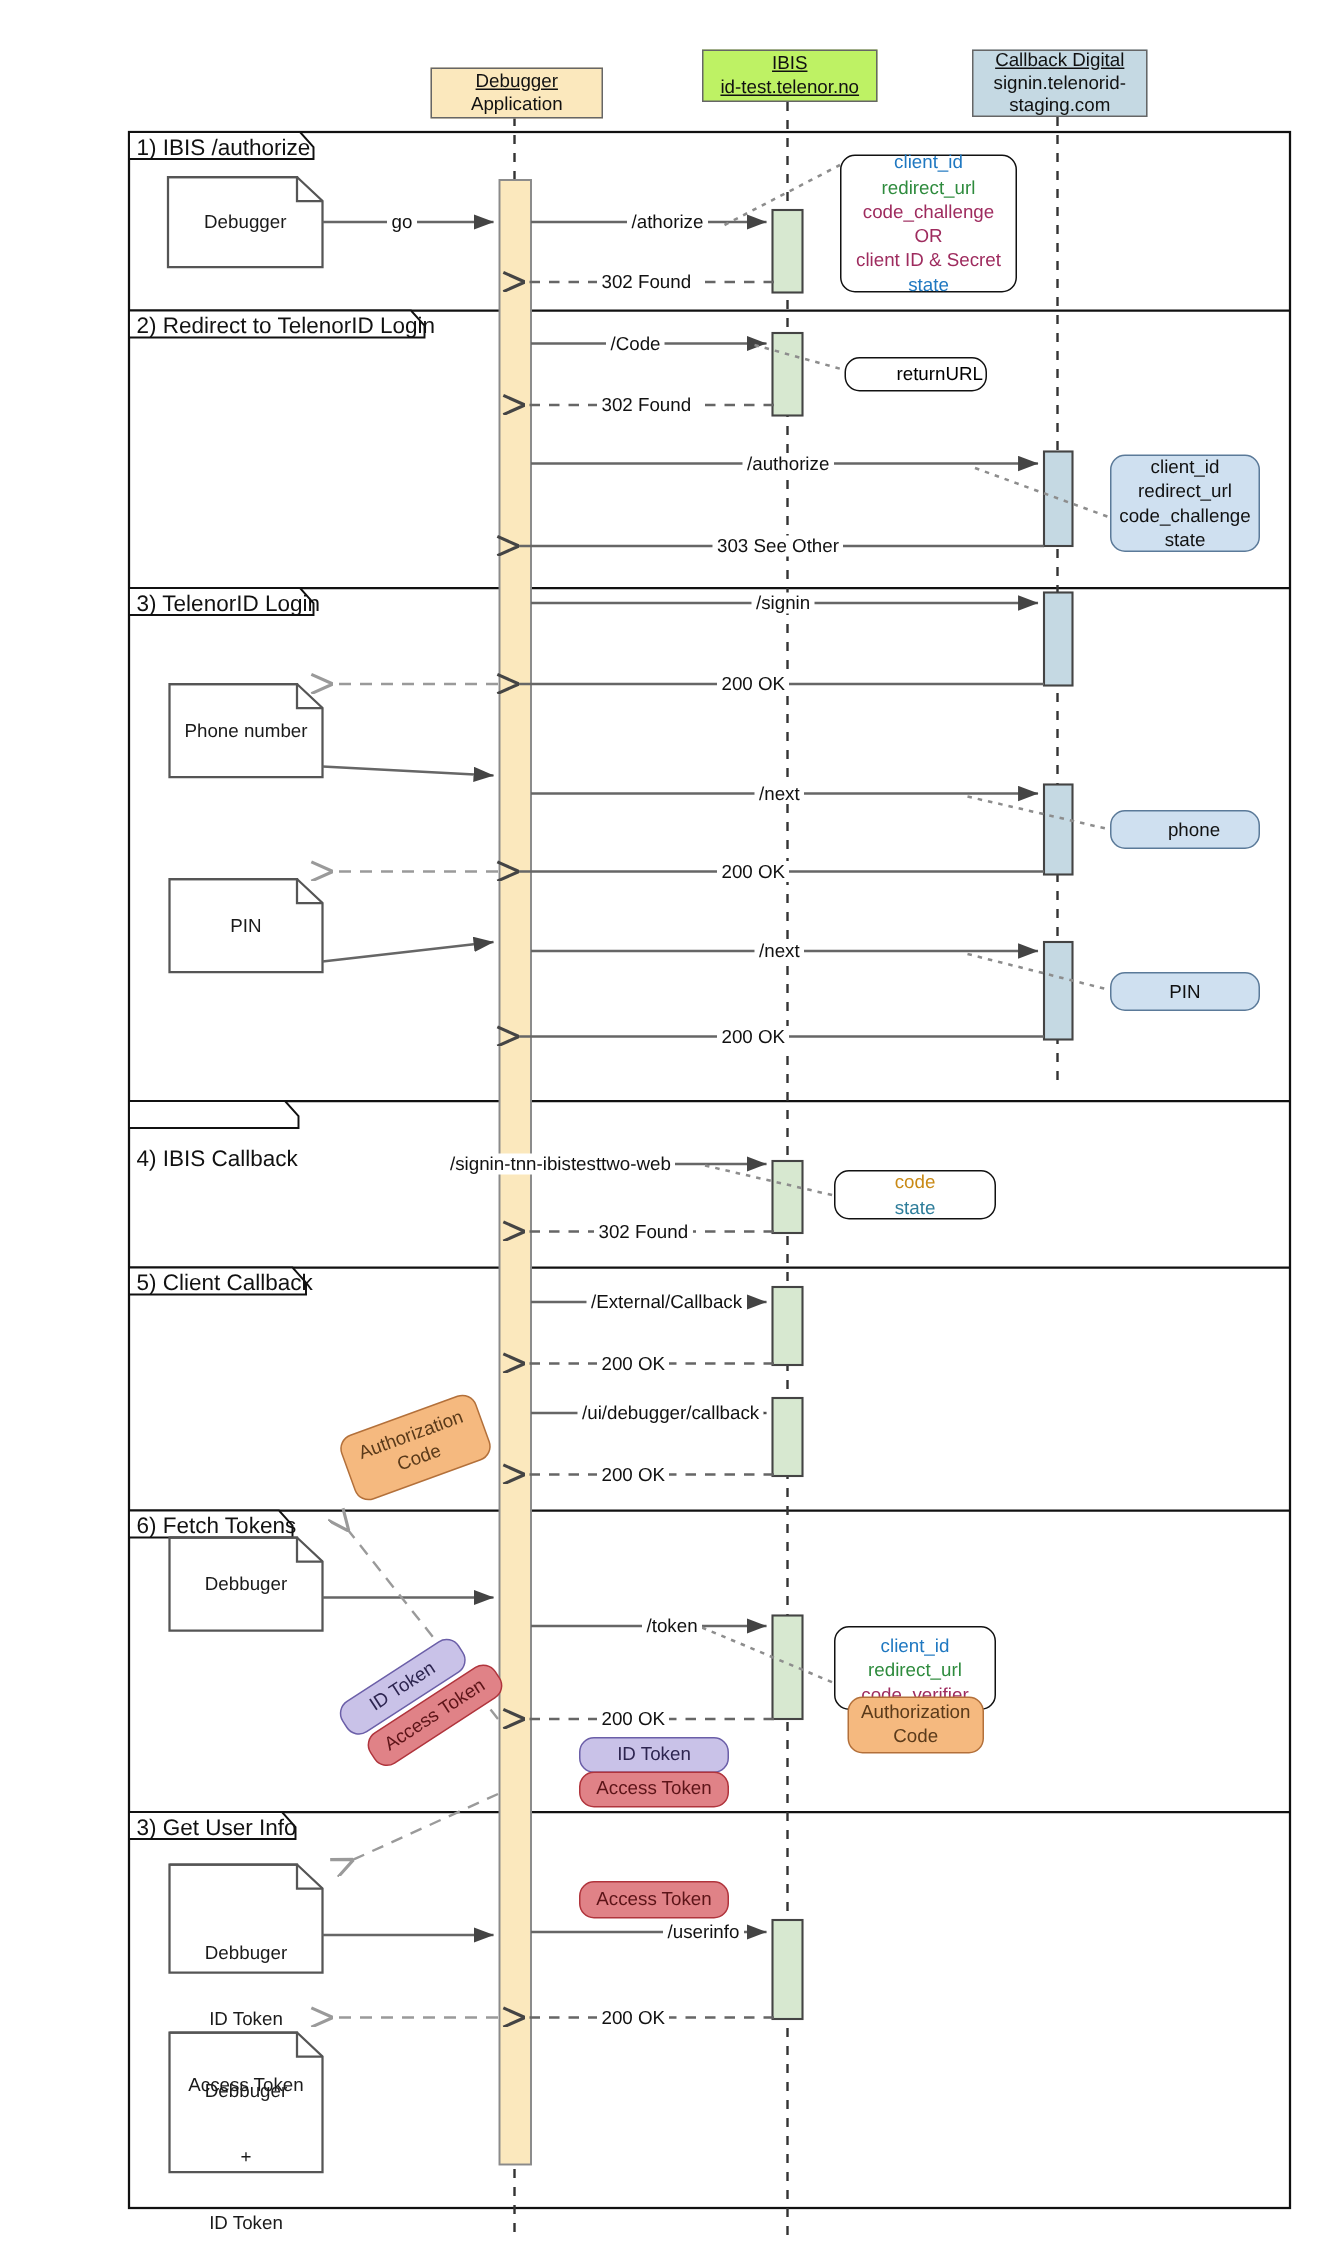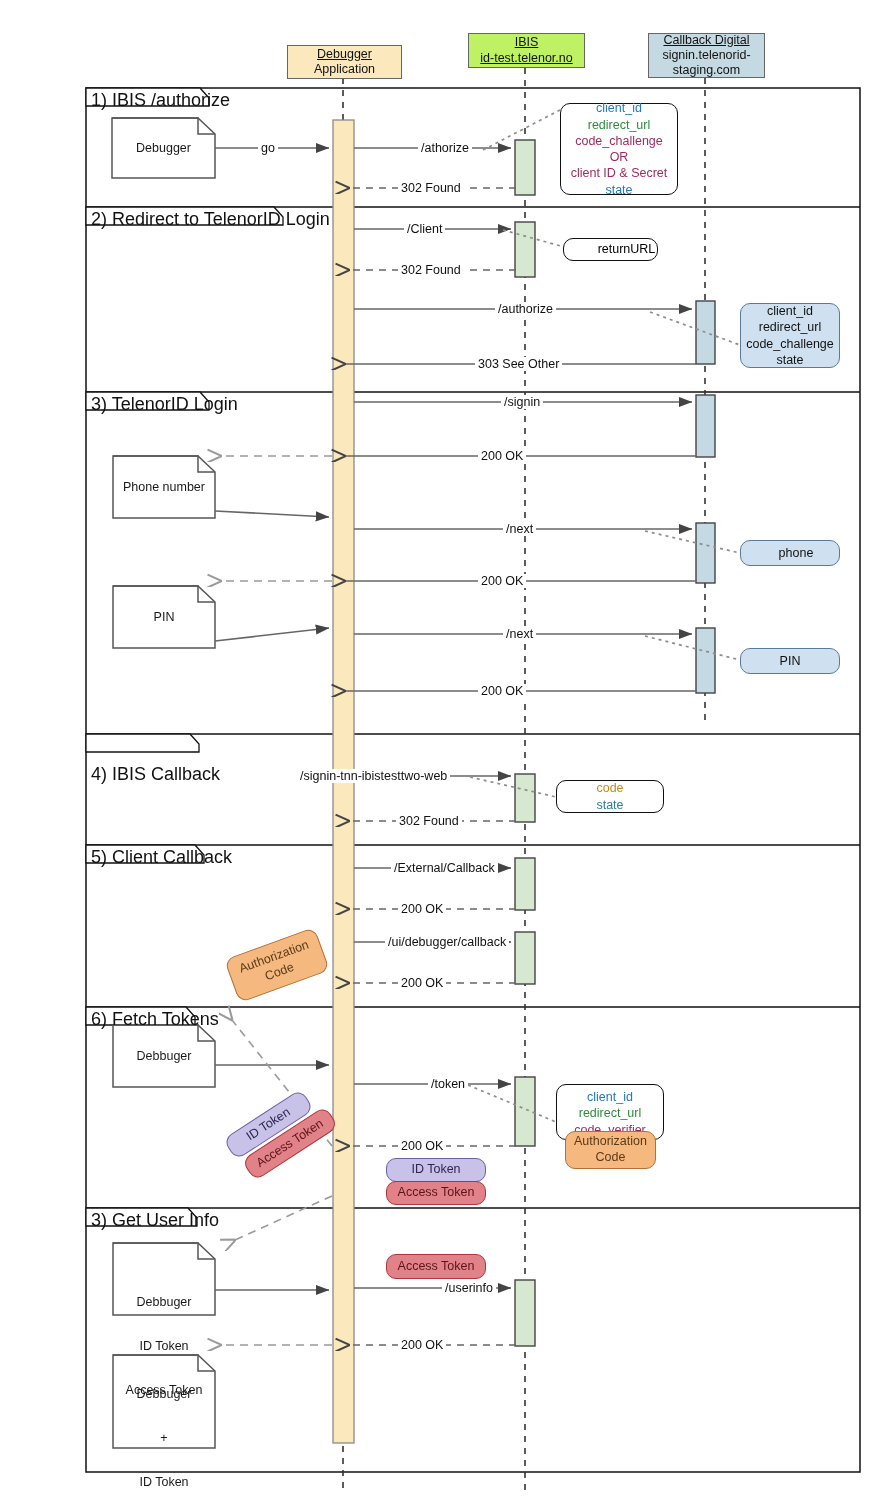--- a/index.html
+++ b/index.html
@@ -5,21 +5,21 @@
   html,body{margin:0;padding:0;background:#ffffff;}
   body{font-family:"Liberation Sans",sans-serif;}
   #stage{position:relative;width:881px;height:1498px;background:#fff;overflow:hidden;}
   #svgroot{position:absolute;left:0;top:0;width:881px;height:1498px;}
   .lbl{position:absolute;font-family:"Liberation Sans",sans-serif;color:#1a1a1a;
        text-align:center;line-height:1.18;white-space:pre;}
   .actorbox{position:absolute;box-sizing:border-box;border:1px solid #666;
             display:flex;flex-direction:column;align-items:center;justify-content:center;
             font-size:12.5px;line-height:1.22;color:#111;text-align:center;}
   .actorbox .t1{text-decoration:underline;}
-  .frmlbl{position:absolute;font-size:18px;color:#111;white-space:nowrap;}
+  .frmlbl{position:absolute;font-size:15px;color:#111;white-space:nowrap;}
   .rnote{position:absolute;box-sizing:border-box;border:1.4px solid #111;border-radius:10px;
          background:#fff;display:flex;flex-direction:column;align-items:center;
          justify-content:center;font-size:12.5px;line-height:1.3;text-align:center;}
   .bnote{position:absolute;box-sizing:border-box;border:1.4px solid #5b7a99;border-radius:10px;
          background:#cfe0f0;display:flex;flex-direction:column;align-items:center;
          justify-content:center;font-size:12.5px;line-height:1.3;text-align:center;color:#111;}
   .badge{position:absolute;box-sizing:border-box;border-radius:10px;display:flex;
          align-items:center;justify-content:center;font-size:12.5px;line-height:1.25;
          text-align:center;white-space:pre;}
   .b-orange{background:#f5b97f;border:1.5px solid #b3703a;color:#5a3a1a;}
@@ -222,21 +222,21 @@
     <div>ID Token</div>
     
     
     
   </div>
 
   <div class="msg" style="left:258px;top:141px;">go</div>
   <div class="msg" style="left:418px;top:141px;">/athorize</div>
   <div class="msg" style="left:398px;top:181px;">302 Found</div>
 
-  <div class="msg" style="left:404px;top:222px;">/Client</div>
+  <div class="msg" style="left:404px;top:222px;">/Code</div>
   <div class="msg" style="left:398px;top:263px;">302 Found</div>
   <div class="msg" style="left:495px;top:302px;">/authorize</div>
   <div class="msg" style="left:475px;top:357px;">303 See Other</div>
 
   <div class="msg" style="left:501px;top:395px;">/signin</div>
   <div class="msg" style="left:478px;top:449px;">200 OK</div>
   <div class="msg" style="left:503px;top:522px;">/next</div>
   <div class="msg" style="left:478px;top:574px;">200 OK</div>
   <div class="msg" style="left:503px;top:627px;">/next</div>
   <div class="msg" style="left:478px;top:684px;">200 OK</div>

